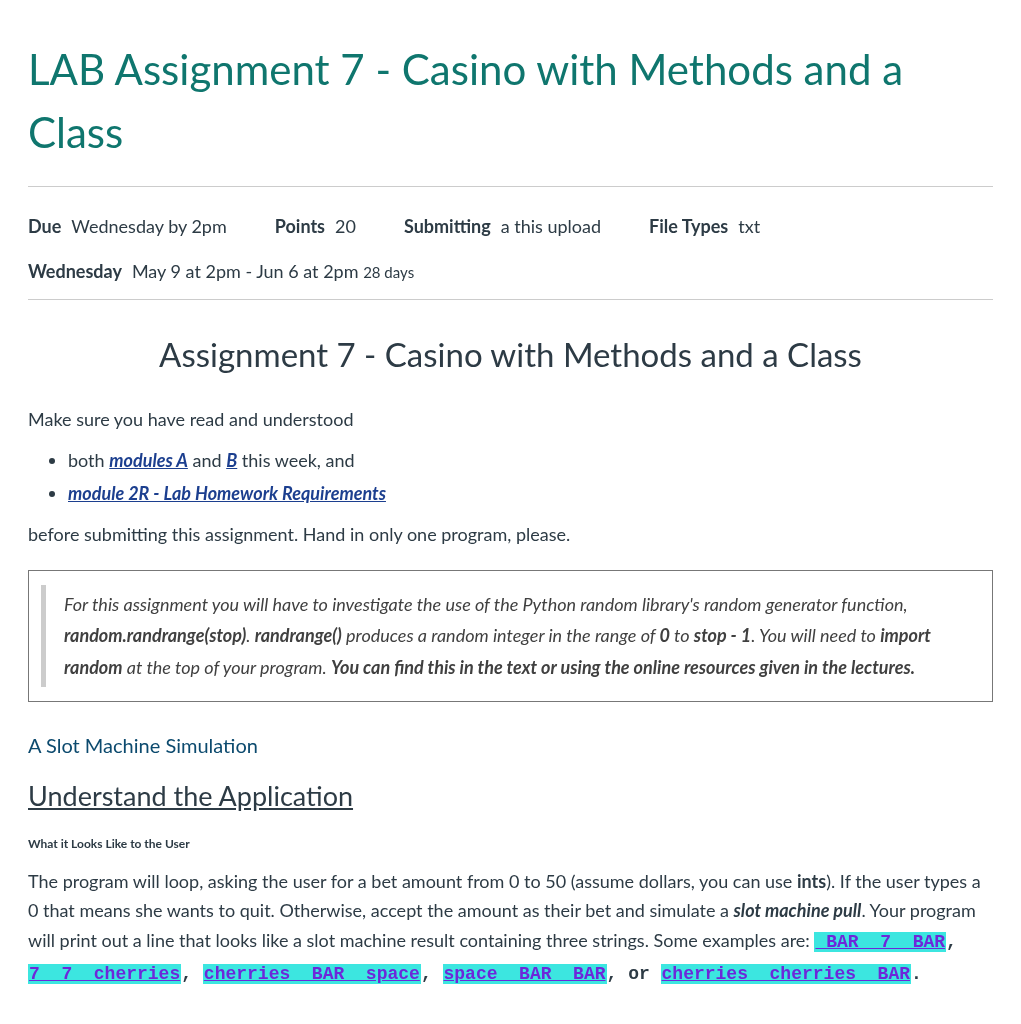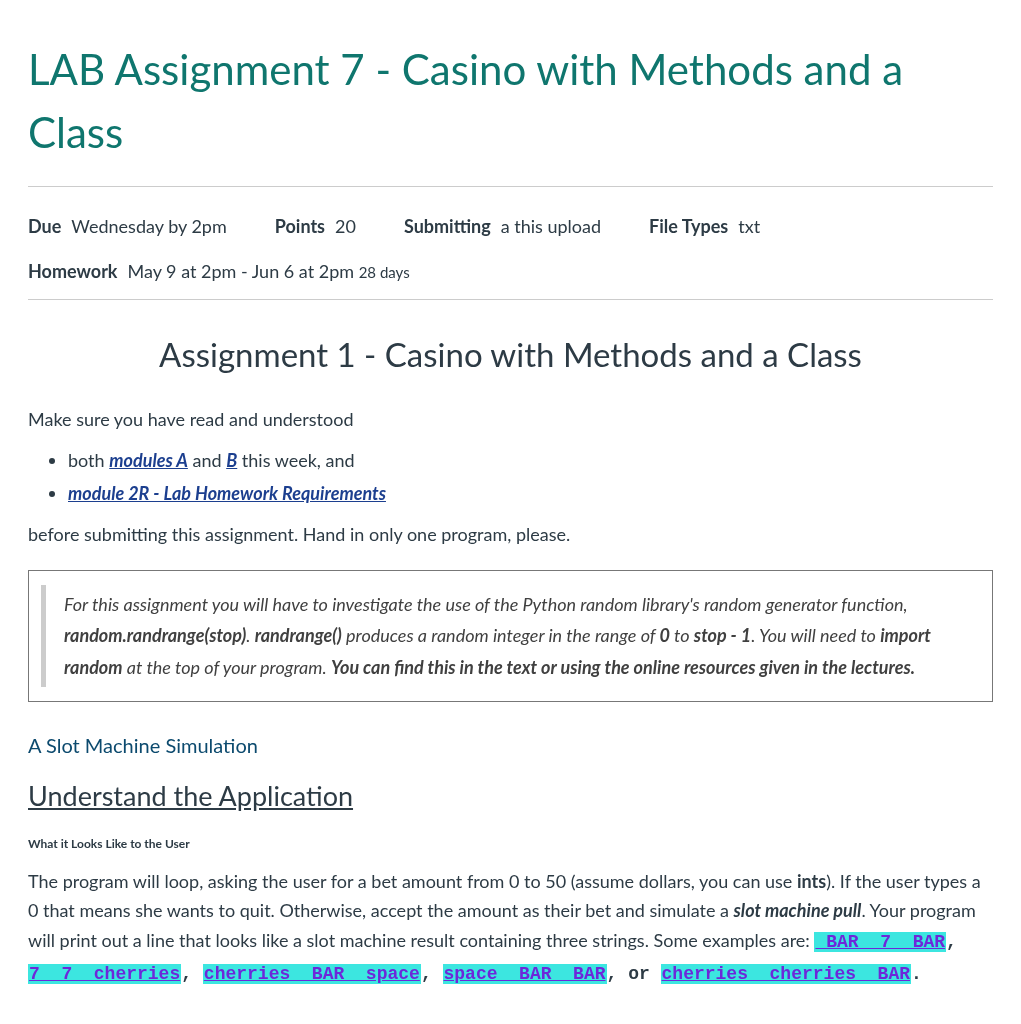--- a/index.html
+++ b/index.html
@@ -81,29 +81,29 @@
     </span>
     <span class="meta-pair">
       <span class="meta-label">Submitting</span><span>a this upload</span>
     </span>
     <span class="meta-pair">
       <span class="meta-label">File Types</span><span>txt</span>
     </span>
   </div>
   <div class="meta-row">
     <span class="meta-pair">
-      <span class="meta-label">Homework</span><span>May 9 at 2pm - Jun 6 at 2pm</span>
+      <span class="meta-label">Wednesday</span><span>May 9 at 2pm - Jun 6 at 2pm</span>
       <span class="meta-days"> <span>28 days</span></span>
     </span>
   </div>
 </div>
 
 <hr class="rule">
 
-<h2 class="subtitle">Assignment 1 - Casino with Methods and a Class</h2>
+<h2 class="subtitle">Assignment 7 - Casino with Methods and a Class</h2>
 
 <p>Make sure you have read and understood</p>
 
 <ul>
   <li>
     <span>both </span><a href="#" class="link-em">modules A</a><span> and </span><a href="#" class="link-em">B</a><span> this week, and</span>
   </li>
   <li>
     <a href="#" class="link-em">module 2R - Lab Homework Requirements</a>
   </li>

